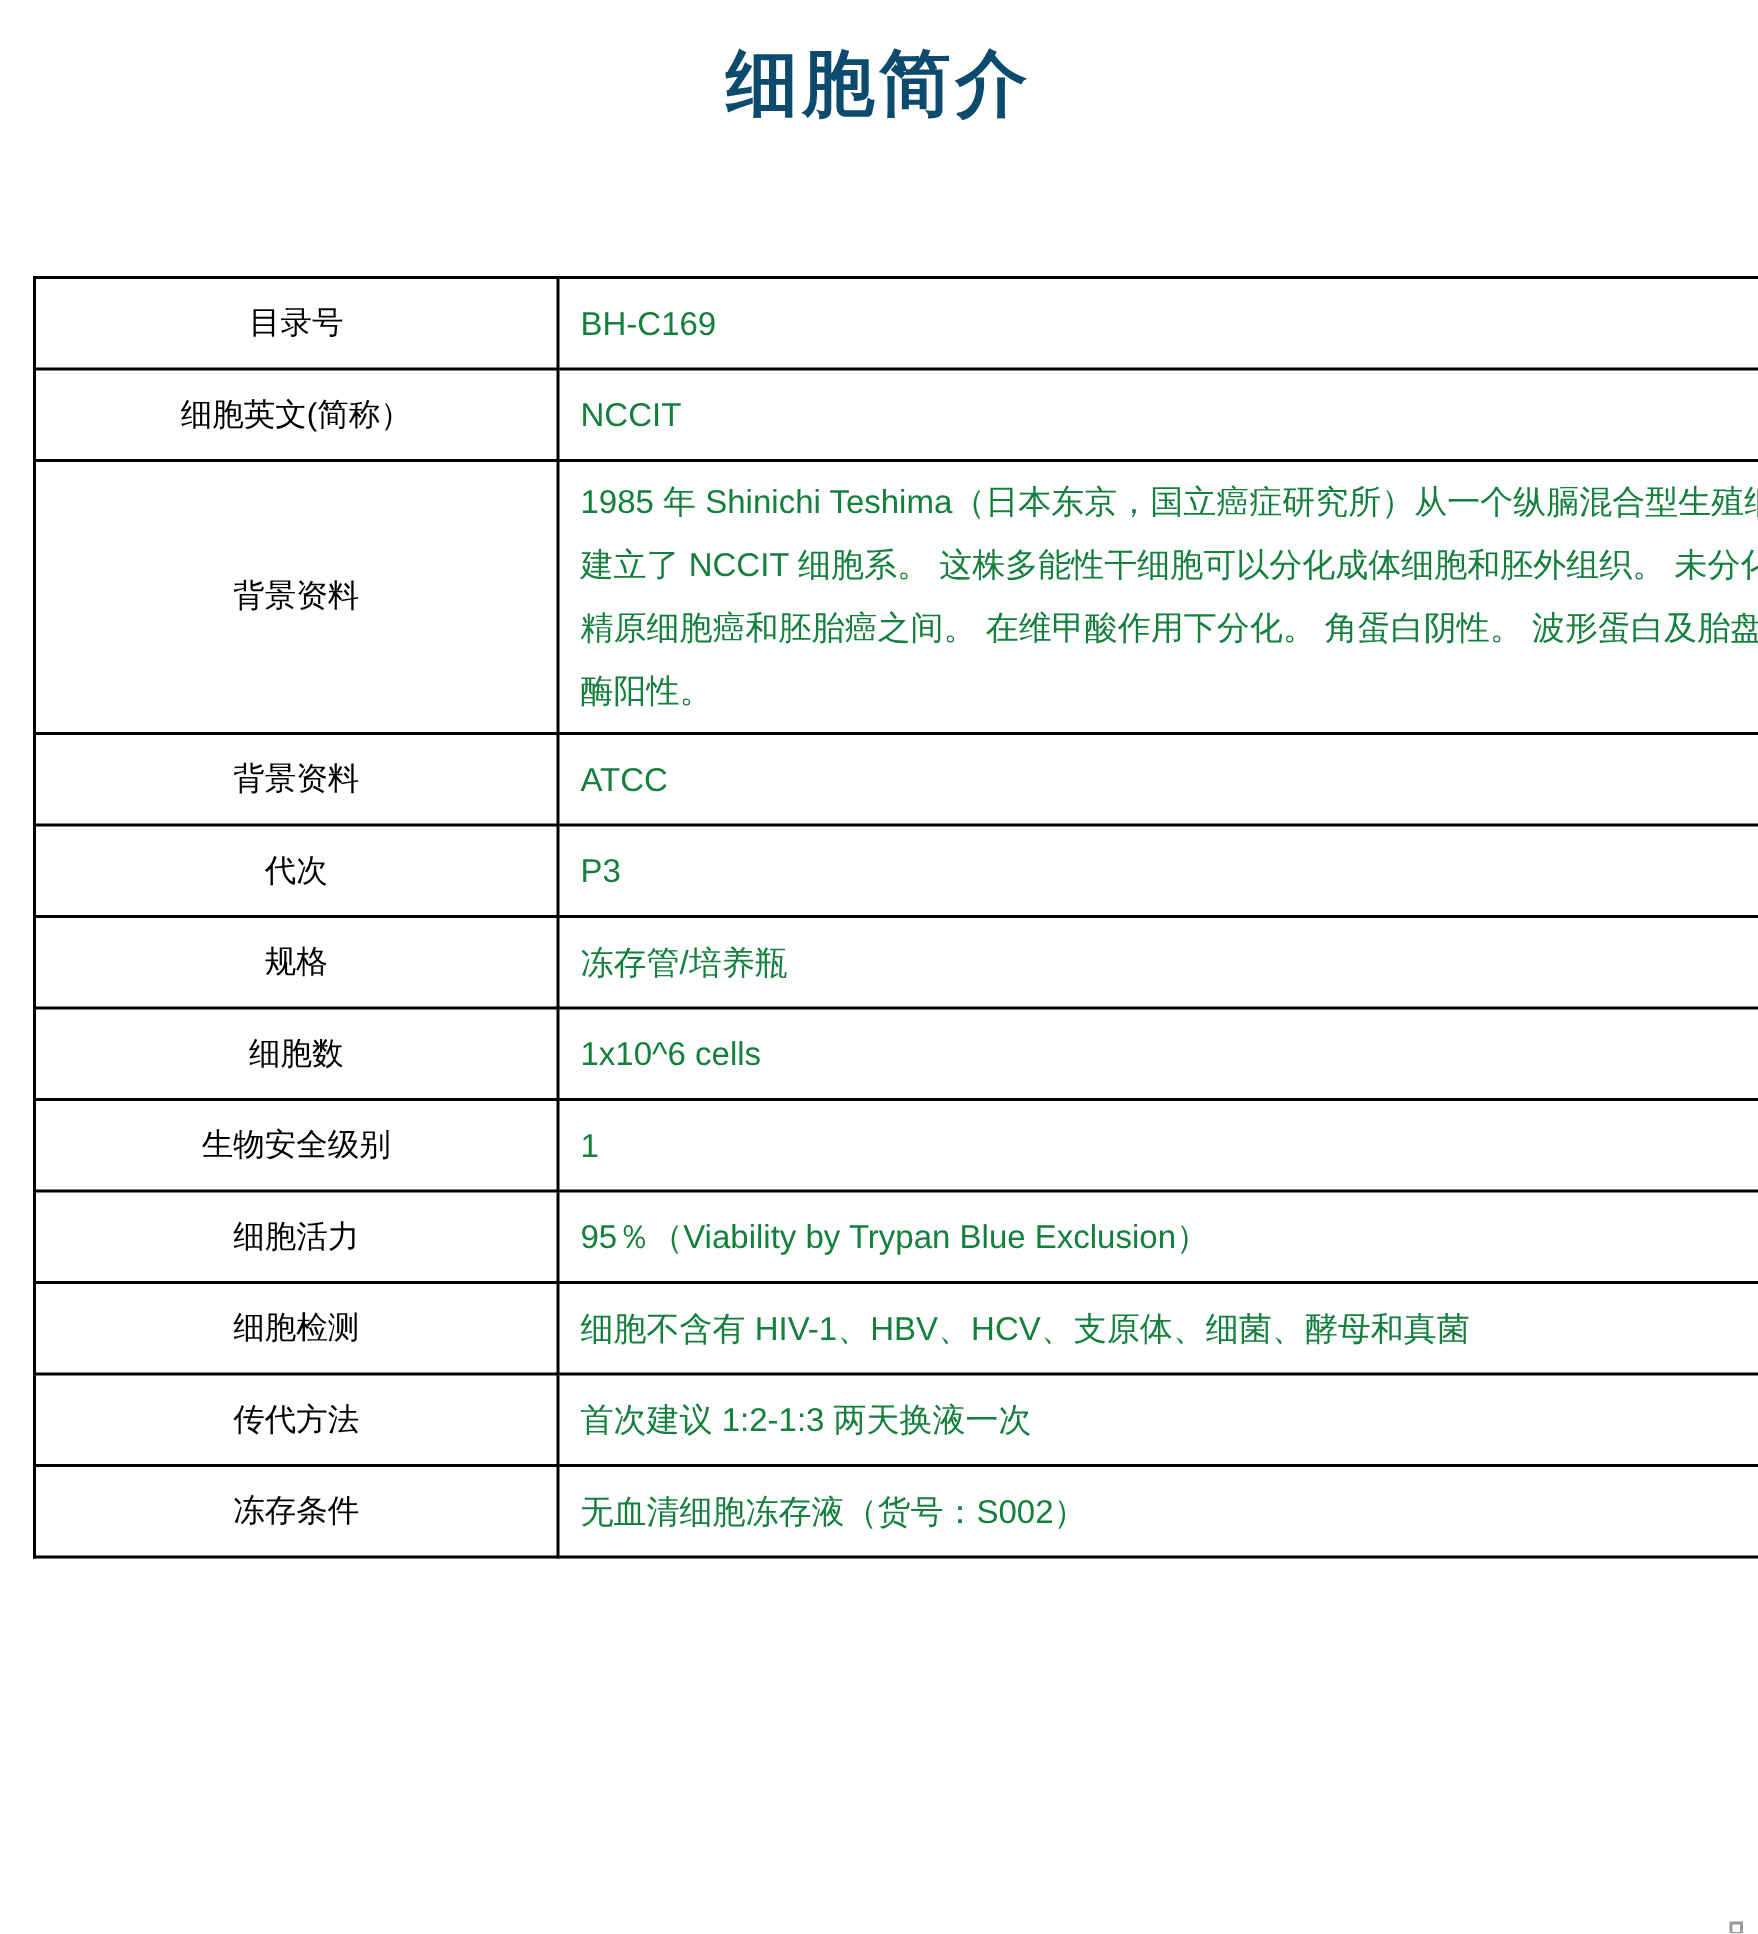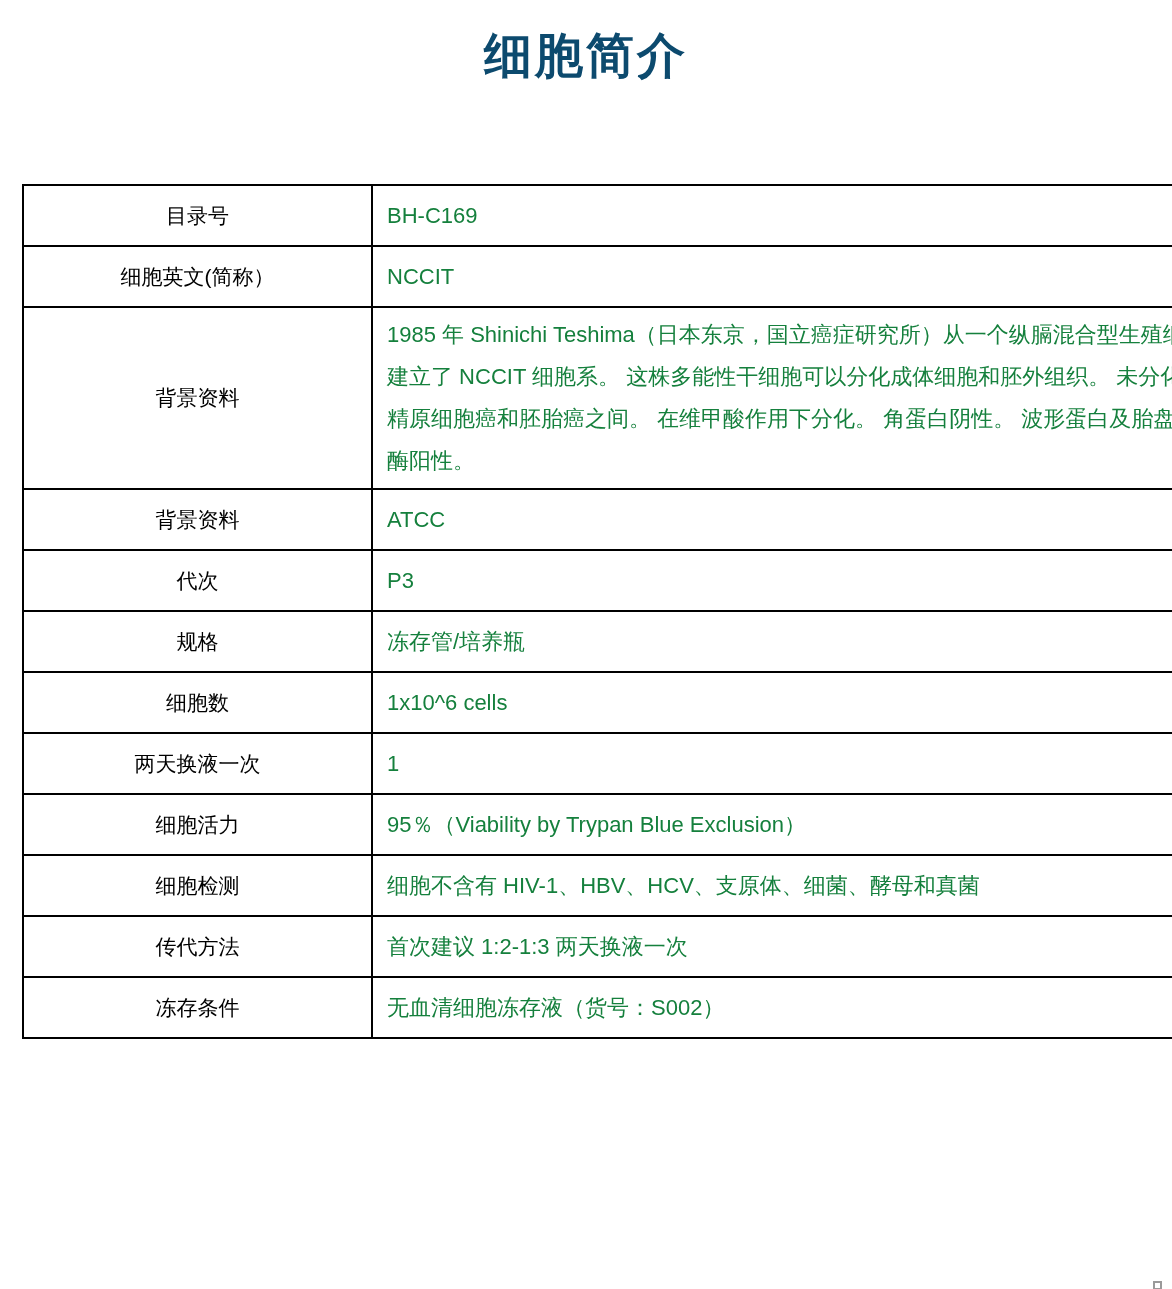--- a/index.html
+++ b/index.html
@@ -111,21 +111,21 @@
     <td class="label-cell">规格</td>
     <td class="value-cell">冻存管/培养瓶</td>
   </tr>
 
   <tr>
     <td class="label-cell">细胞数</td>
     <td class="value-cell">1x10^6 cells</td>
   </tr>
 
   <tr>
-    <td class="label-cell">两天换液一次</td>
+    <td class="label-cell">生物安全级别</td>
     <td class="value-cell">1</td>
   </tr>
 
 
 
   <tr>
     <td class="label-cell">细胞活力</td>
     <td class="value-cell">95％（Viability by Trypan Blue Exclusion）</td>
   </tr>
 

